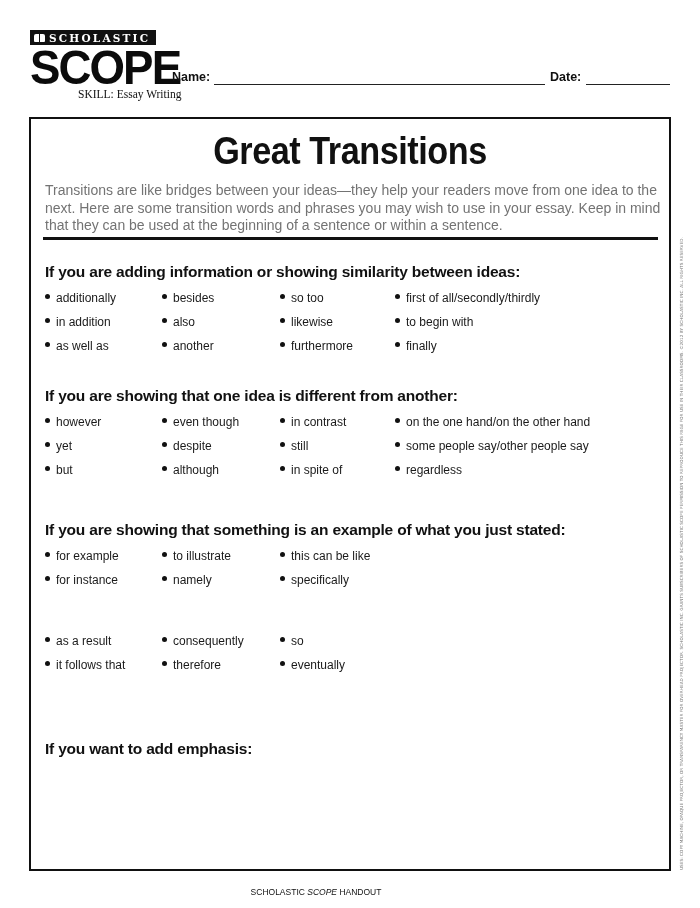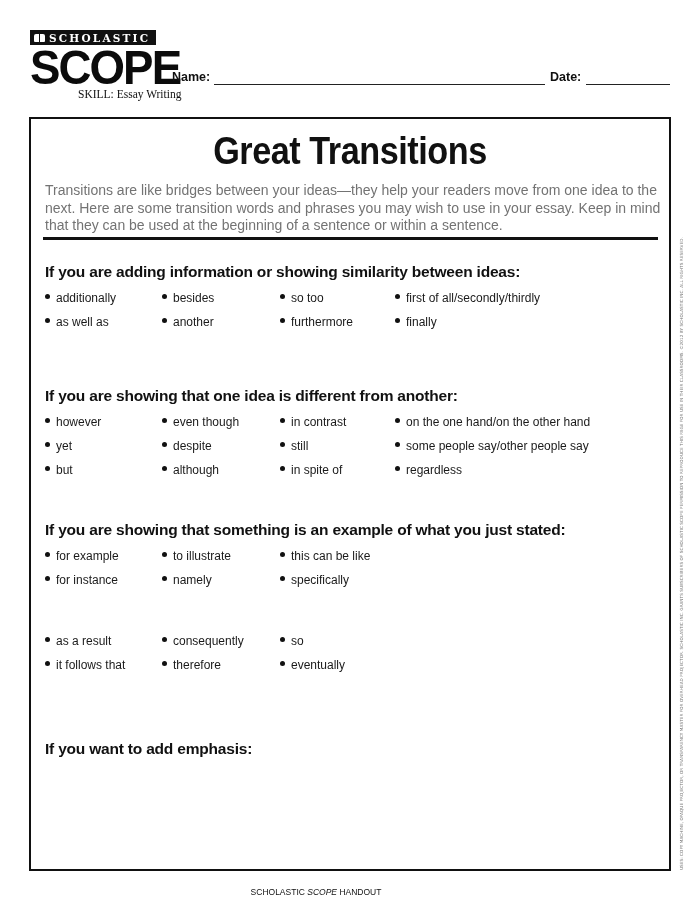--- a/index.html
+++ b/index.html
@@ -73,20 +73,26 @@
     <div class="section" style="top: 263px;">
       <div class="section-heading">If you are adding information or showing similarity between ideas:</div>
       <div class="rows">
         <div class="row">
           <div class="item c0"><span class="dot"></span><span>additionally</span></div>
           <div class="item c1"><span class="dot"></span><span>besides</span></div>
           <div class="item c2"><span class="dot"></span><span>so too</span></div>
           <div class="item c3"><span class="dot"></span><span>first of all/secondly/thirdly</span></div>
         </div>
         <div class="row">
+          <div class="item c0"><span class="dot"></span><span>in addition</span></div>
+          <div class="item c1"><span class="dot"></span><span>also</span></div>
+          <div class="item c2"><span class="dot"></span><span>likewise</span></div>
+          <div class="item c3"><span class="dot"></span><span>to begin with</span></div>
+        </div>
+        <div class="row">
           <div class="item c0"><span class="dot"></span><span>as well as</span></div>
           <div class="item c1"><span class="dot"></span><span>another</span></div>
           <div class="item c2"><span class="dot"></span><span>furthermore</span></div>
           <div class="item c3"><span class="dot"></span><span>finally</span></div>
         </div>
       </div>
     </div>
     <div class="section" style="top: 387px;">
       <div class="section-heading">If you are showing that one idea is different from another:</div>
       <div class="rows">

